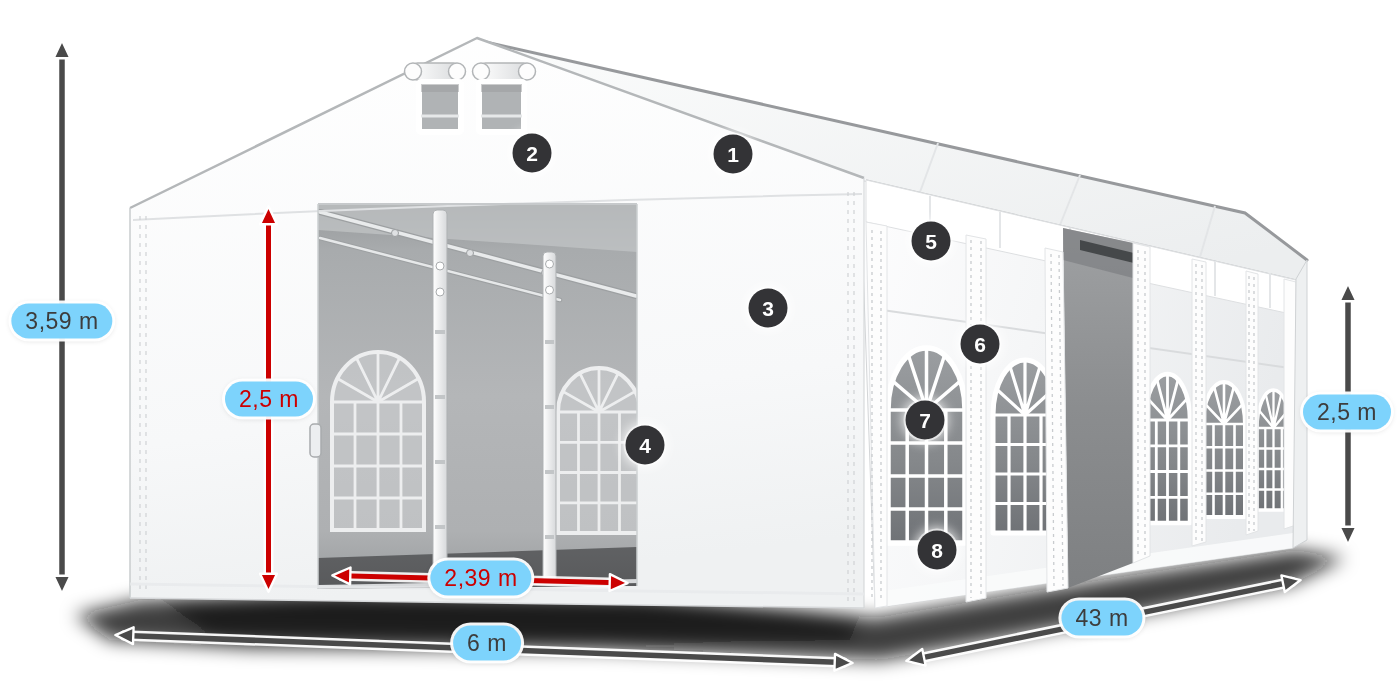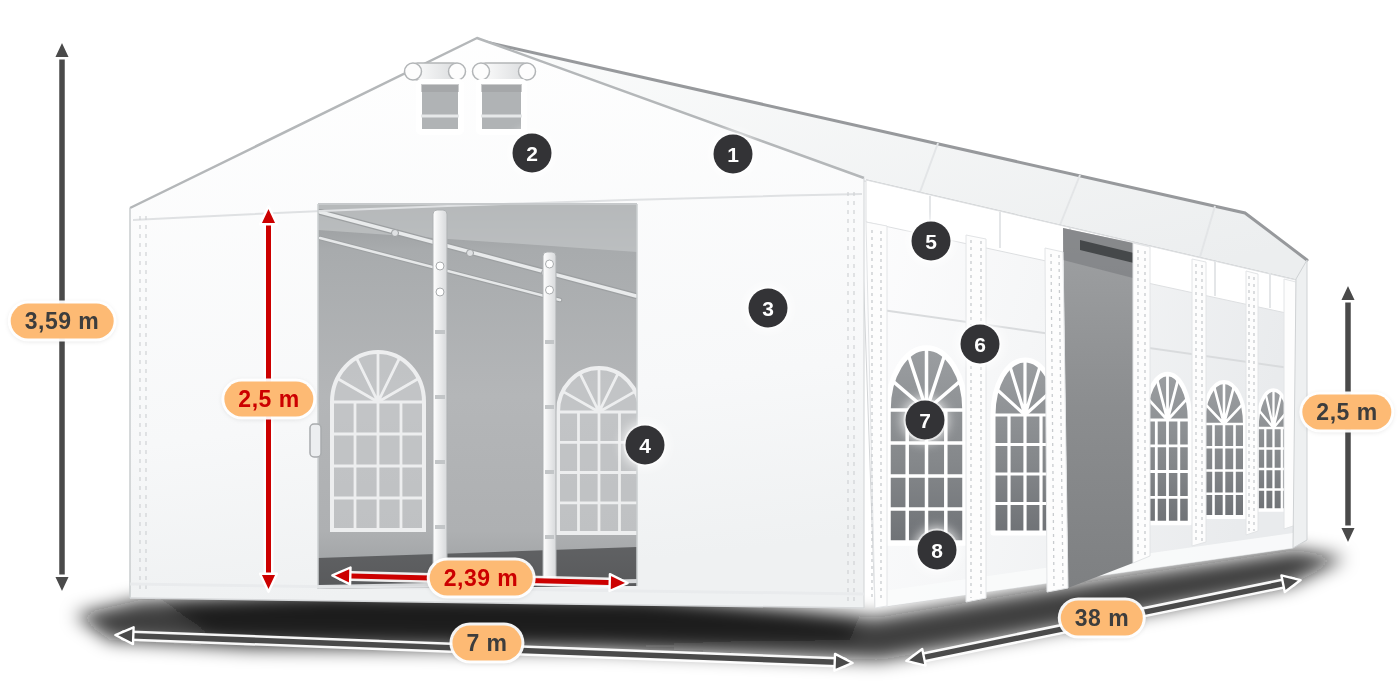--- a/index.html
+++ b/index.html
@@ -11,21 +11,21 @@
   .badge{
     position:absolute;width:39px;height:39px;border-radius:50%;
     background:#333336;color:#fff;font-weight:bold;font-size:21px;
     display:flex;align-items:center;justify-content:center;
     transform:translate(-50%,-50%);
     box-shadow:0 0 0 2px rgba(255,255,255,.55),0 0 12px 3px rgba(255,255,255,.85);
     z-index:5;user-select:none;
   }
   .pill{
     position:absolute;transform:translate(-50%,-50%);
-    background:#fdba74;color:#3d3d3d;font-weight:bold;font-size:23px;
+    background:#7dd3fc;color:#3d3d3d;font-weight:normal;font-size:23px;
     padding:4px 14px;border-radius:26px;white-space:nowrap;letter-spacing:.5px;
     box-shadow:0 0 0 3px rgba(255,255,255,.95),0 1px 6px rgba(0,0,0,.22);
     z-index:6;
   }
   .pill.red{color:#cc0000;}
 </style>
 </head>
 <body>
 
 <div class="stage">
@@ -269,17 +269,17 @@
   <div class="badge" style="left:768px;top:308px">3</div>
   <div class="badge" style="left:645px;top:445px">4</div>
   <div class="badge" style="left:931px;top:241px">5</div>
   <div class="badge" style="left:980px;top:344px">6</div>
   <div class="badge" style="left:925px;top:420px">7</div>
   <div class="badge" style="left:937px;top:550px">8</div>
 
   <div class="pill" style="left:62px;top:321px">3,59 m</div>
   <div class="pill red" style="left:269px;top:399px">2,5 m</div>
   <div class="pill red" style="left:481px;top:578px">2,39 m</div>
-  <div class="pill" style="left:487px;top:643px">7 m</div>
-  <div class="pill" style="left:1102px;top:618px">38 m</div>
+  <div class="pill" style="left:487px;top:643px">6 m</div>
+  <div class="pill" style="left:1102px;top:618px">43 m</div>
   <div class="pill" style="left:1347px;top:412px">2,5 m</div>
 
 </div>
 
 </body></html>

